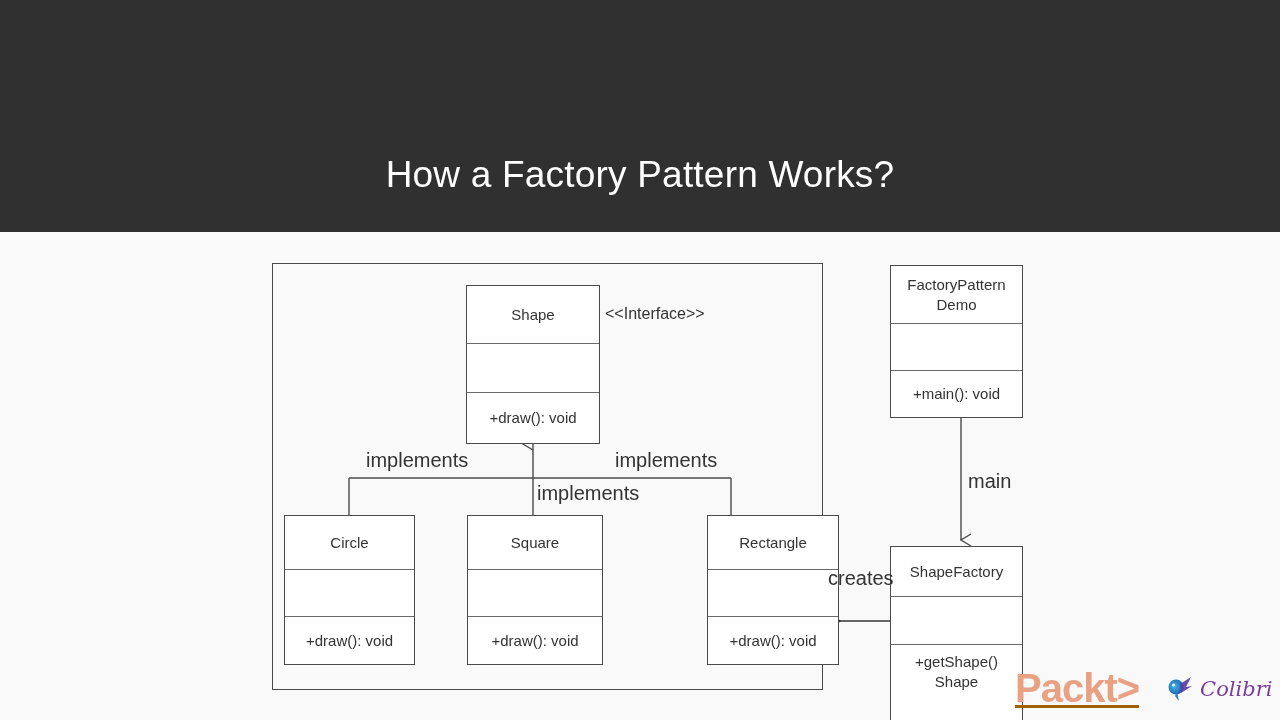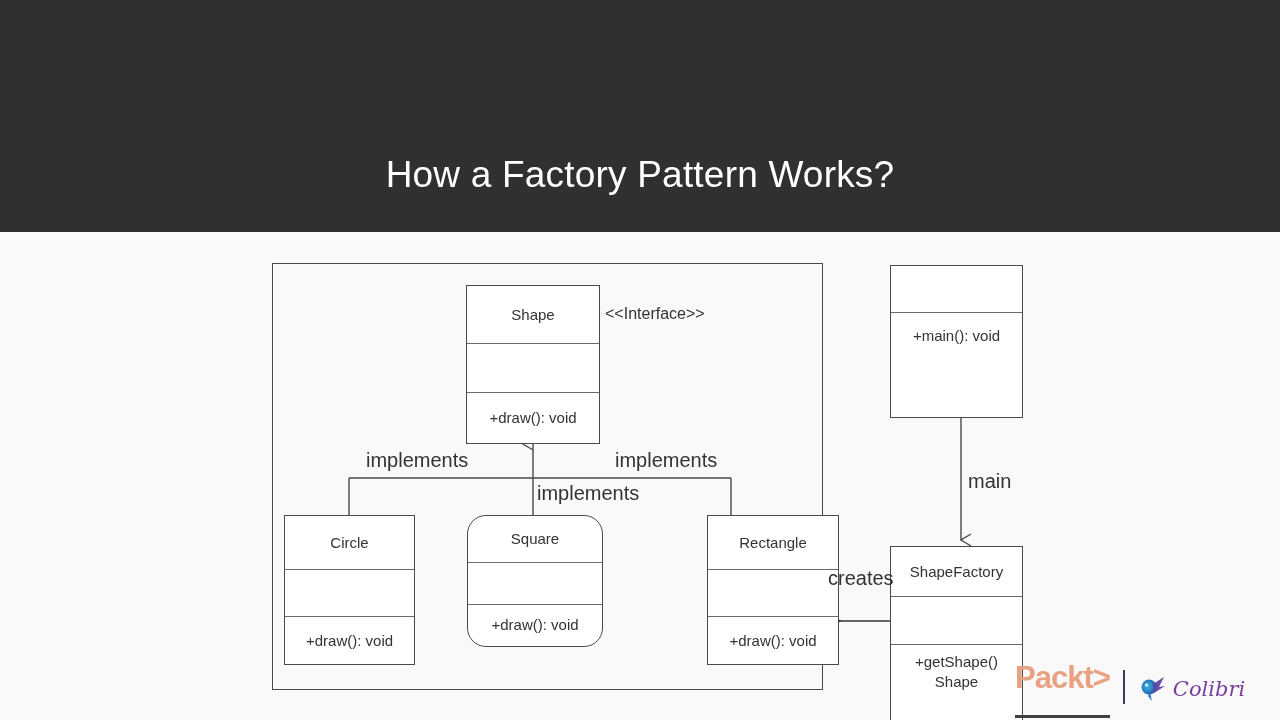--- a/index.html
+++ b/index.html
@@ -124,26 +124,26 @@
     top: 665px;
     width: 255px;
     height: 48px;
     display: flex;
     align-items: center;
     gap: 13px;
   }
   .packt-logo {
     position: relative;
     color: #e8a183;
-    font-size: 31px;
+    font-size: 40px;
     font-weight: 700;
     letter-spacing: -1px;
     line-height: 34px;
-    padding-bottom: 20px;
-    border-bottom: 3px solid #404040;
+    padding-bottom: 0;
+    border-bottom: 3px solid #a16207;
     white-space: pre;
   }
   .brand-divider {
     width: 2px;
     height: 34px;
     background: #3a3a55;
     margin-bottom: 4px;
   }
   .colibri-logo {
     display: flex;
@@ -206,33 +206,35 @@
     <div class="uml-compartment" style="height:50px;">+draw(): void</div>
   </div>
   <div class="stereotype" style="left:605px; top:298px;">&lt;&lt;Interface&gt;&gt;</div>
 
   <div class="uml-class" style="left:284px; top:515px; width:131px; height:150px;">
     <div class="uml-compartment divided" style="height:54px;">Circle</div>
     <div class="uml-compartment divided" style="height:47px;"></div>
     <div class="uml-compartment" style="height:47px;">+draw(): void</div>
   </div>
 
-  <div class="uml-class" style="left:467px; top:515px; width:136px; height:132px;border-radius:19px;">
+  <div class="uml-class" style="left:467px; top:515px; width:136px; height:150px;">
     <div class="uml-compartment divided" style="height:54px;">Square</div>
     <div class="uml-compartment divided" style="height:47px;"></div>
     <div class="uml-compartment" style="height:47px;">+draw(): void</div>
   </div>
 
   <div class="uml-class" style="left:664px; top:515px; width:132px; height:150px;margin-left:43px;">
     <div class="uml-compartment divided" style="height:54px;">Rectangle</div>
     <div class="uml-compartment divided" style="height:47px;"></div>
     <div class="uml-compartment" style="height:47px;">+draw(): void</div>
   </div>
 
   <div class="uml-class" style="left:890px; top:265px; width:133px; height:153px;">
+    <div class="uml-compartment divided" style="height:58px;">FactoryPattern
+Demo</div>
     <div class="uml-compartment divided" style="height:47px;"></div>
     <div class="uml-compartment" style="height:46px;">+main(): void</div>
   </div>
 
   <div class="uml-class" style="left:890px; top:546px; width:133px; height:198px;">
     <div class="uml-compartment divided" style="height:50px;">ShapeFactory</div>
     <div class="uml-compartment divided" style="height:48px;"></div>
     <div class="uml-compartment" style="height:54px;">+getShape()
 Shape</div>
   </div>

